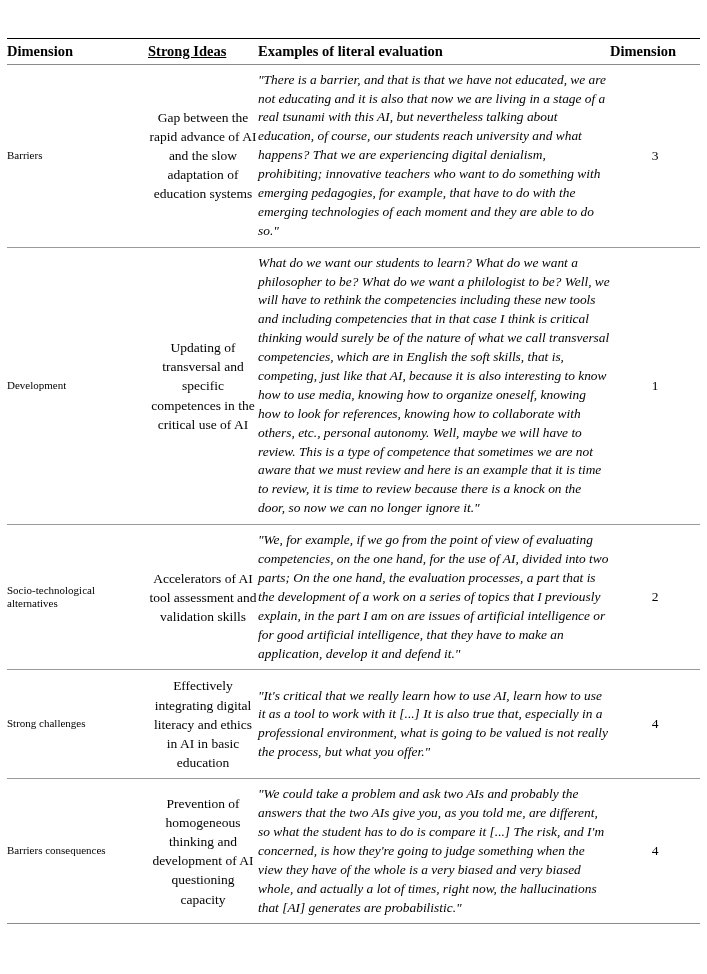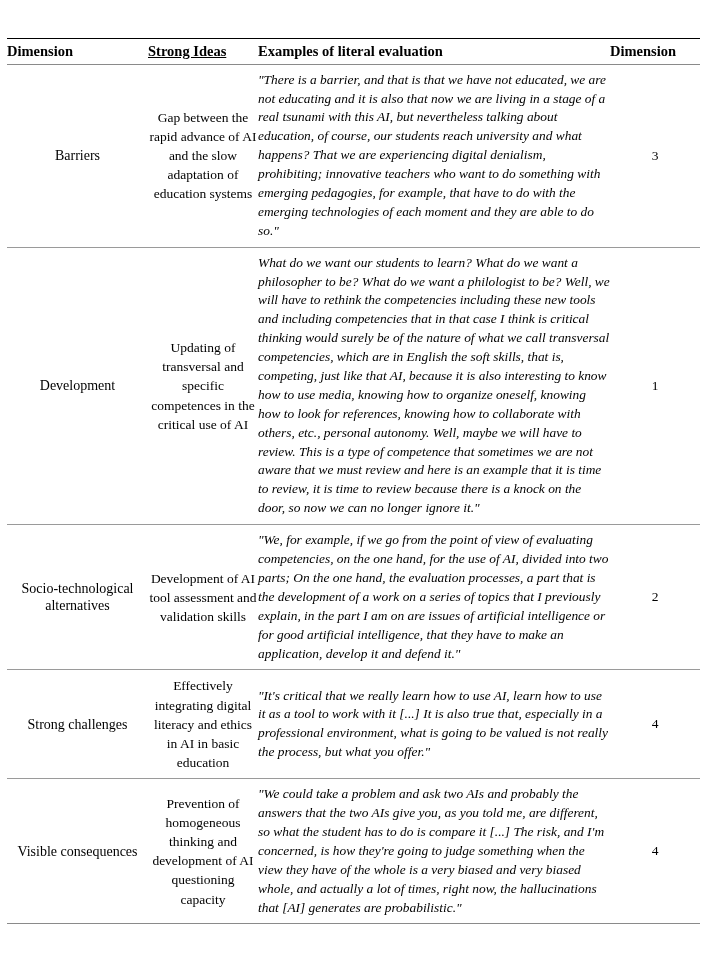--- a/index.html
+++ b/index.html
@@ -46,25 +46,25 @@
 
   table.data-table tr.body-row > td {
     border-bottom: 1.1px solid #9a9a9a;
     vertical-align: middle;
     padding: 6px 0 6px 0;
   }
   table.data-table tr.body-row.last-row > td {
     border-bottom: 1.6px solid #8a8a8a;
   }
   td.cell-dimension {
-    font-size: 14px;
+    font-size: 11px;
     line-height: 1.25;
     padding-left: 2px;
     padding-right: 4px;
-    text-align: center;
+    text-align: left;
   }
   td.cell-ideas {
     font-size: 13.5px;
     line-height: 1.42;
     padding-left: 4px;
     padding-right: 6px;
     text-align: center;
   }
   td.cell-examples {
     font-size: 13.4px;
@@ -111,32 +111,32 @@
       </tr>
       <tr class="body-row">
         <td class="cell-dimension nowrap-keep">Development</td>
         <td class="cell-ideas">Updating of transversal and specific competences in the critical use of AI</td>
         <td class="cell-examples">What do we want our students to learn? What do we want a philosopher to be? What do we want a philologist to be? Well, we will have to rethink the competencies including these new tools and including competencies that in that case I think is critical thinking would surely be of the nature of what we call transversal competencies, which are in English the soft skills, that is, competing, just like that AI, because it is also interesting to know how to use media, knowing how to organize oneself, knowing how to look for references, knowing how to collaborate with others, etc., personal autonomy. Well, maybe we will have to review. This is a type of competence that sometimes we are not aware that we must review and here is an example that it is time to review, it is time to review because there is a knock on the door, so now we can no longer ignore it."</td>
         <td class="cell-informant">1</td>
       </tr>
       <tr class="body-row">
         <td class="cell-dimension nowrap-keep">Socio-technological
  alternatives</td>
-        <td class="cell-ideas">Development of AI tool assessment and validation skills</td>
+        <td class="cell-ideas">Accelerators of AI tool assessment and validation skills</td>
         <td class="cell-examples">"We, for example, if we go from the point of view of evaluating competencies, on the one hand, for the use of AI, divided into two parts; On the one hand, the evaluation processes, a part that is the development of a work on a series of topics that I previously explain, in the part I am on are issues of artificial intelligence or for good artificial intelligence, that they have to make an application, develop it and defend it."</td>
         <td class="cell-informant">2</td>
       </tr>
       <tr class="body-row">
         <td class="cell-dimension nowrap-keep">Strong challenges</td>
         <td class="cell-ideas">Effectively integrating digital literacy and ethics in AI in basic education</td>
         <td class="cell-examples">"It's critical that we really learn how to use AI, learn how to use it as a tool to work with it [...] It is also true that, especially in a professional environment, what is going to be valued is not really the process, but what you offer."</td>
         <td class="cell-informant">4</td>
       </tr>
       <tr class="body-row last-row">
-        <td class="cell-dimension nowrap-keep">Visible consequences</td>
+        <td class="cell-dimension nowrap-keep">Barriers consequences</td>
         <td class="cell-ideas">Prevention of homogeneous thinking and development of AI questioning capacity</td>
         <td class="cell-examples">"We could take a problem and ask two AIs and probably the answers that the two AIs give you, as you told me, are different, so what the student has to do is compare it [...] The risk, and I'm concerned, is how they're going to judge something when the view they have of the whole is a very biased and very biased whole, and actually a lot of times, right now, the hallucinations that [AI] generates are probabilistic."</td>
         <td class="cell-informant">4</td>
       </tr>
     </tbody>
   </table>
 
 </div>
 
 </body></html>

